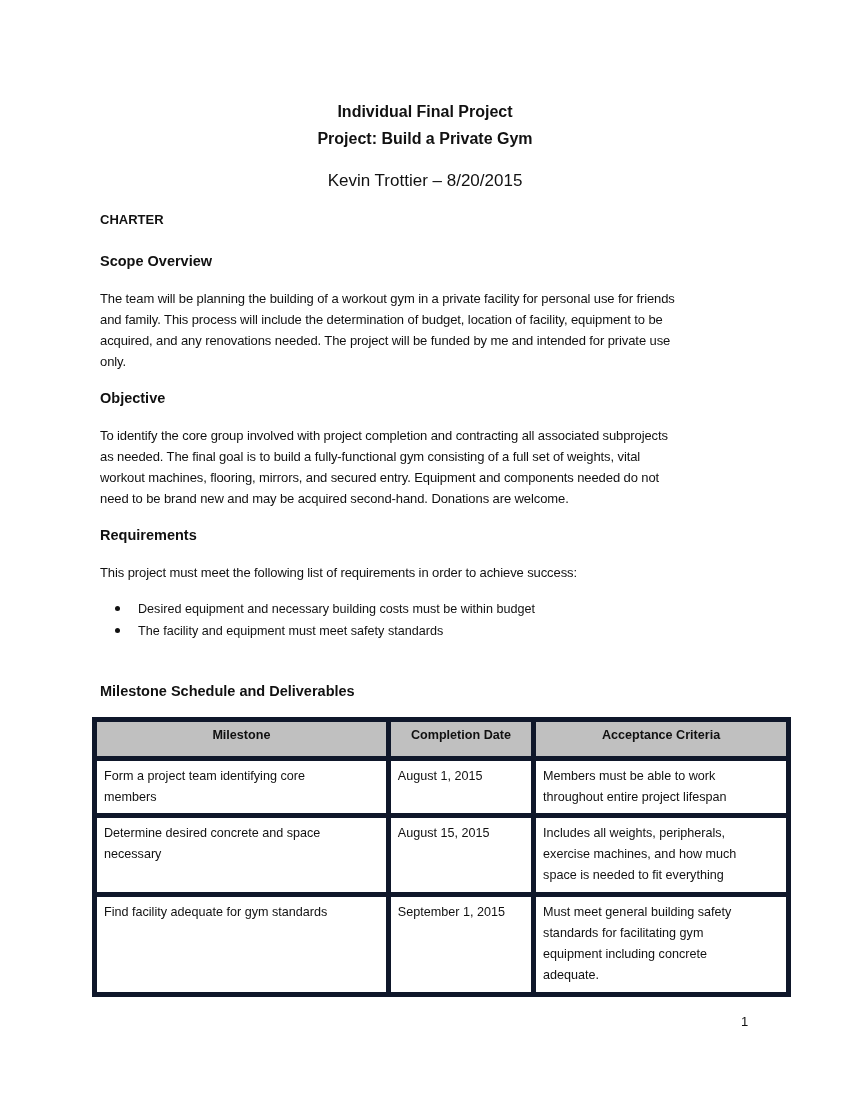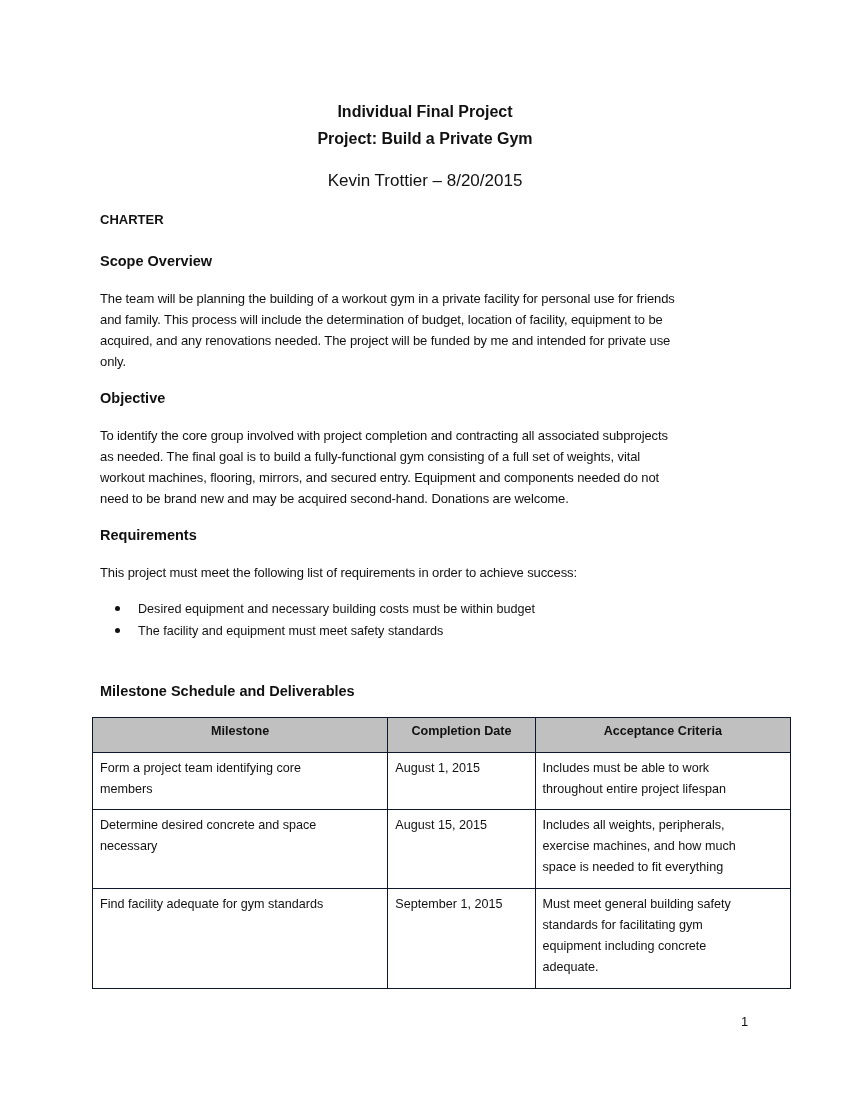--- a/index.html
+++ b/index.html
@@ -12,21 +12,21 @@
   .title2 { top: 130px; }
   .author { position: absolute; left: 0; width: 850px; top: 171px; text-align: center; font-size: 17px; }
   .h1 { position: absolute; left: 100px; top: 212px; font-size: 13px; font-weight: bold; }
   .h2 { position: absolute; left: 100px; font-size: 14.5px; font-weight: bold; }
   .para { position: absolute; left: 100px; width: 650px; font-size: 13px; line-height: 21px; letter-spacing: -0.1px; }
   .para .ln { display: block; white-space: nowrap; }
   .bullets { position: absolute; left: 112px; top: 598px; margin: 0; padding: 0; list-style: none; font-size: 12.6px; }
   .bullets li { height: 22px; line-height: 22px; position: relative; padding-left: 26px; white-space: nowrap; }
   .bullets li .dot { position: absolute; left: 3px; top: 8px; width: 5px; height: 5px; border-radius: 50%; background: #111; }
   table.ms { position: absolute; left: 92px; top: 717px; width: 699px; border-collapse: collapse; font-size: 12.6px; }
-  table.ms th, table.ms td { border: 1px solid #0f172a; vertical-align: top; padding: 5px 7px; line-height: 21px; margin-left: 14px; }
+  table.ms th, table.ms td { border: 5px solid #0f172a; vertical-align: top; padding: 5px 7px; line-height: 21px; margin-left: 14px; }
   table.ms th { background: #c0c0c0; font-weight: bold; text-align: center; height: 26px; padding-top: 3px; }
   table.ms td .ln { display: block; white-space: nowrap; }
   .col1 { width: 281px; } .col2 { width: 133px; } .col3 { width: 241px; }
   .pagenum { position: absolute; left: 741px; top: 1014px; font-size: 13px; }
 </style>
 </head>
 <body>
 
 <div class="page">
   <div class="title1">Individual Final Project</div>
@@ -71,21 +71,21 @@
       </tr>
     </thead>
     <tbody>
       <tr style="height:57px">
         <td>
           <span class="ln">Form a project team identifying core</span>
           <span class="ln">members</span>
         </td>
         <td>August 1, 2015</td>
         <td>
-          <span class="ln">Includes must be able to work</span>
+          <span class="ln">Members must be able to work</span>
           <span class="ln">throughout entire project lifespan</span>
         </td>
       </tr>
       <tr style="height:79px">
         <td>
           <span class="ln">Determine desired concrete and space</span>
           <span class="ln">necessary</span>
         </td>
         <td>August 15, 2015</td>
         <td>

